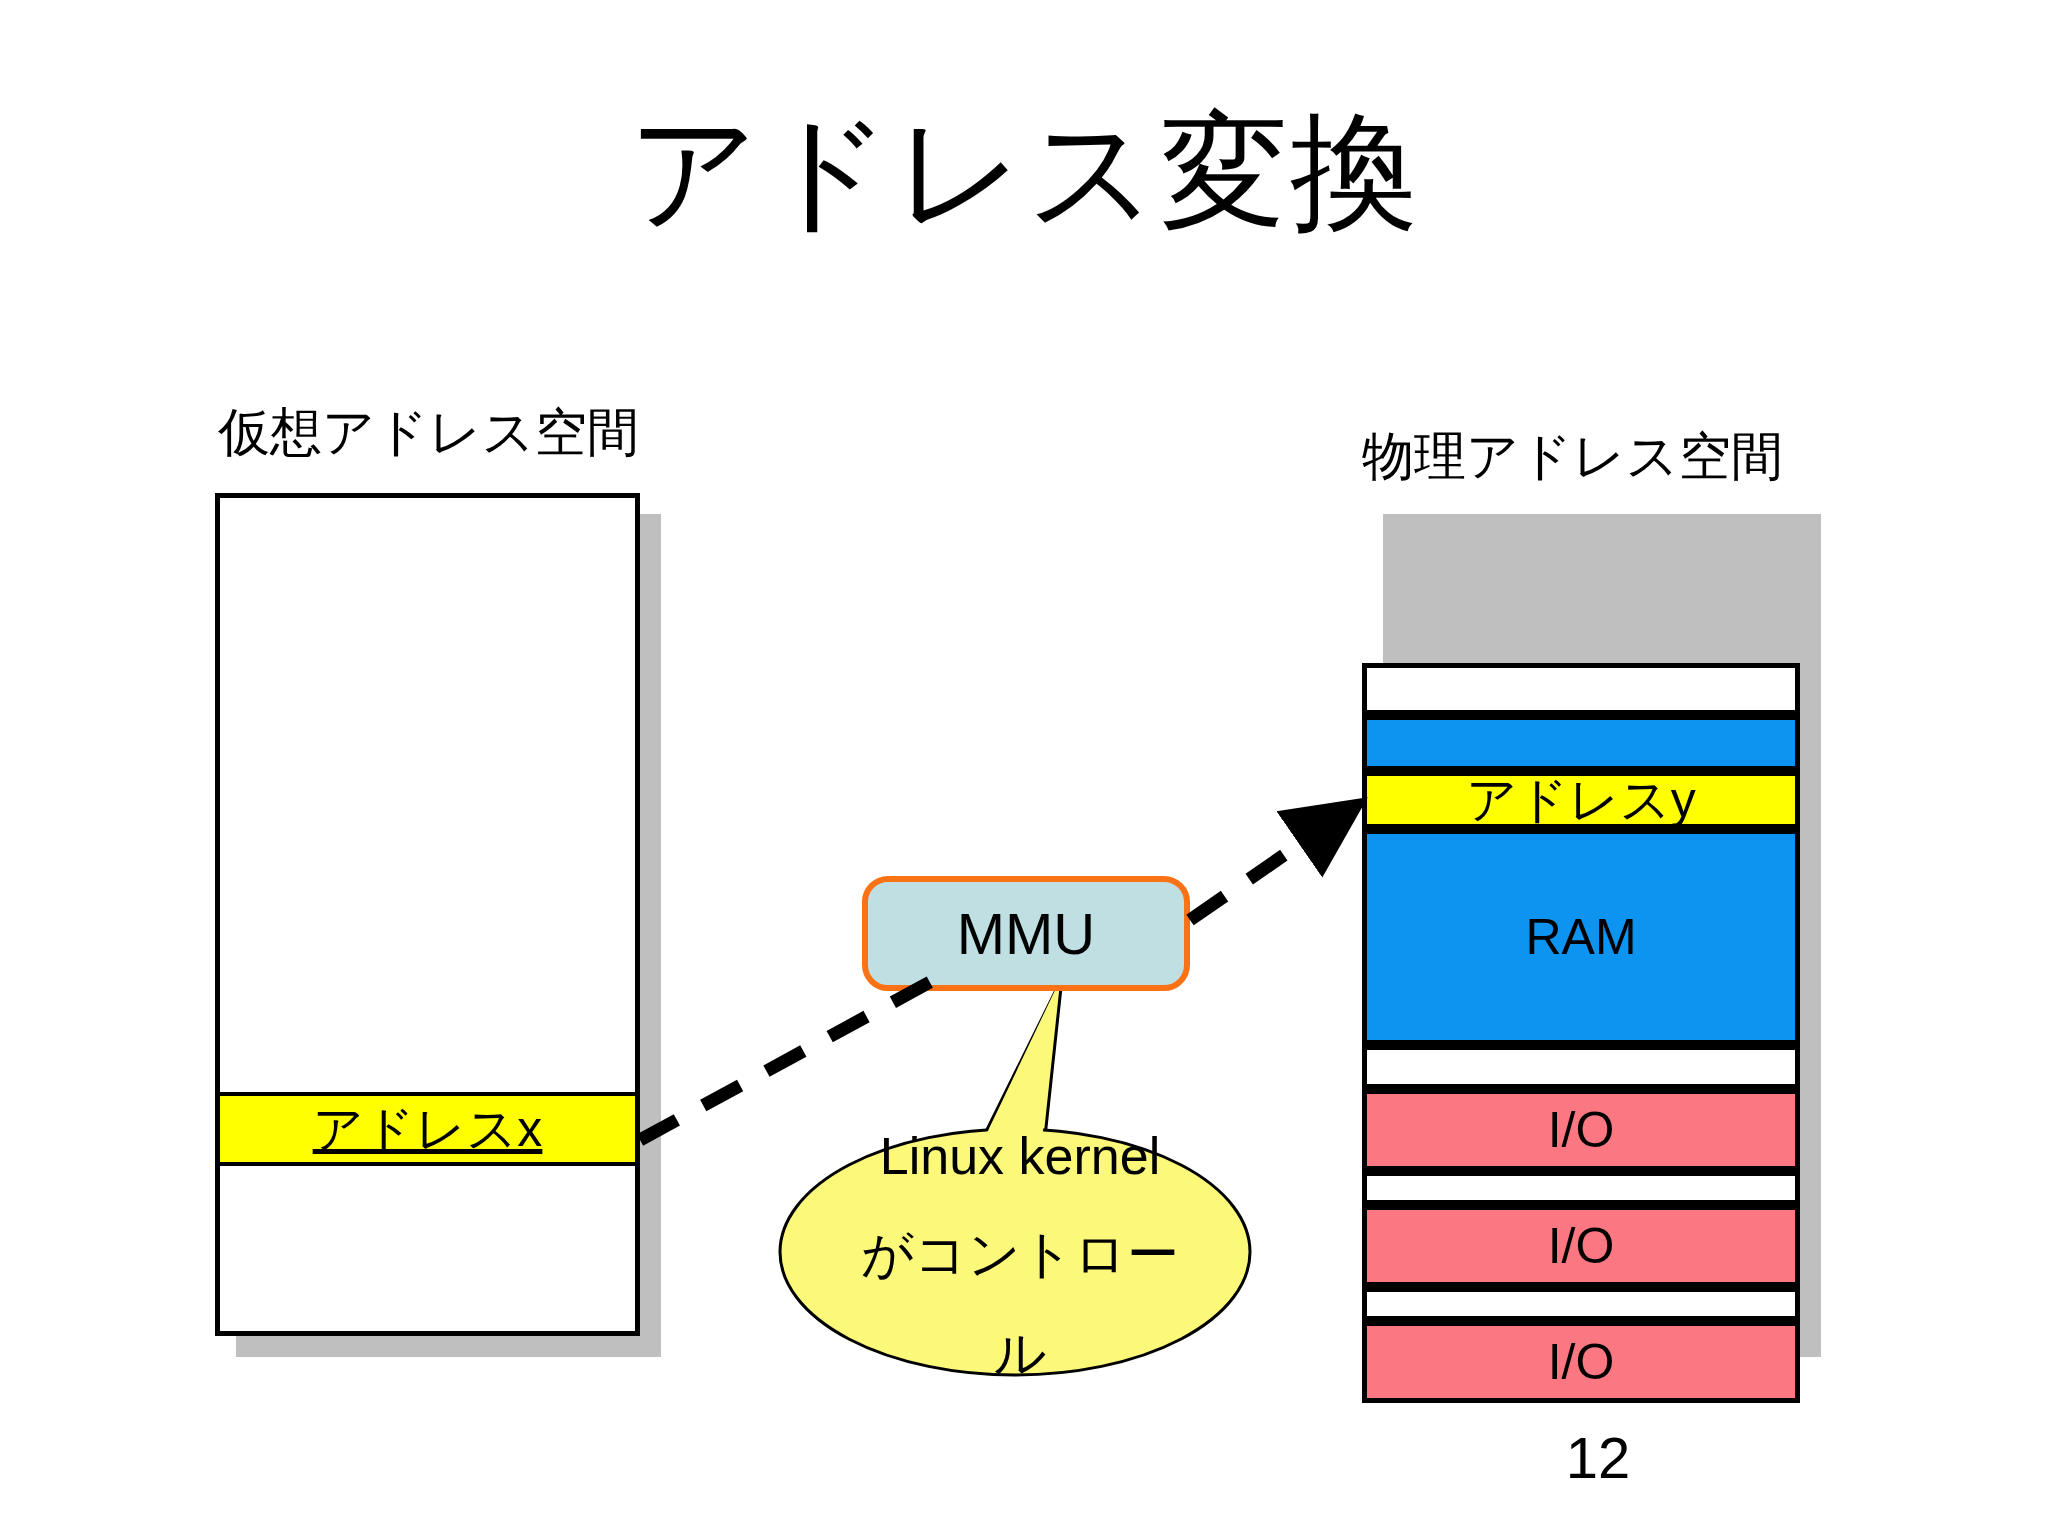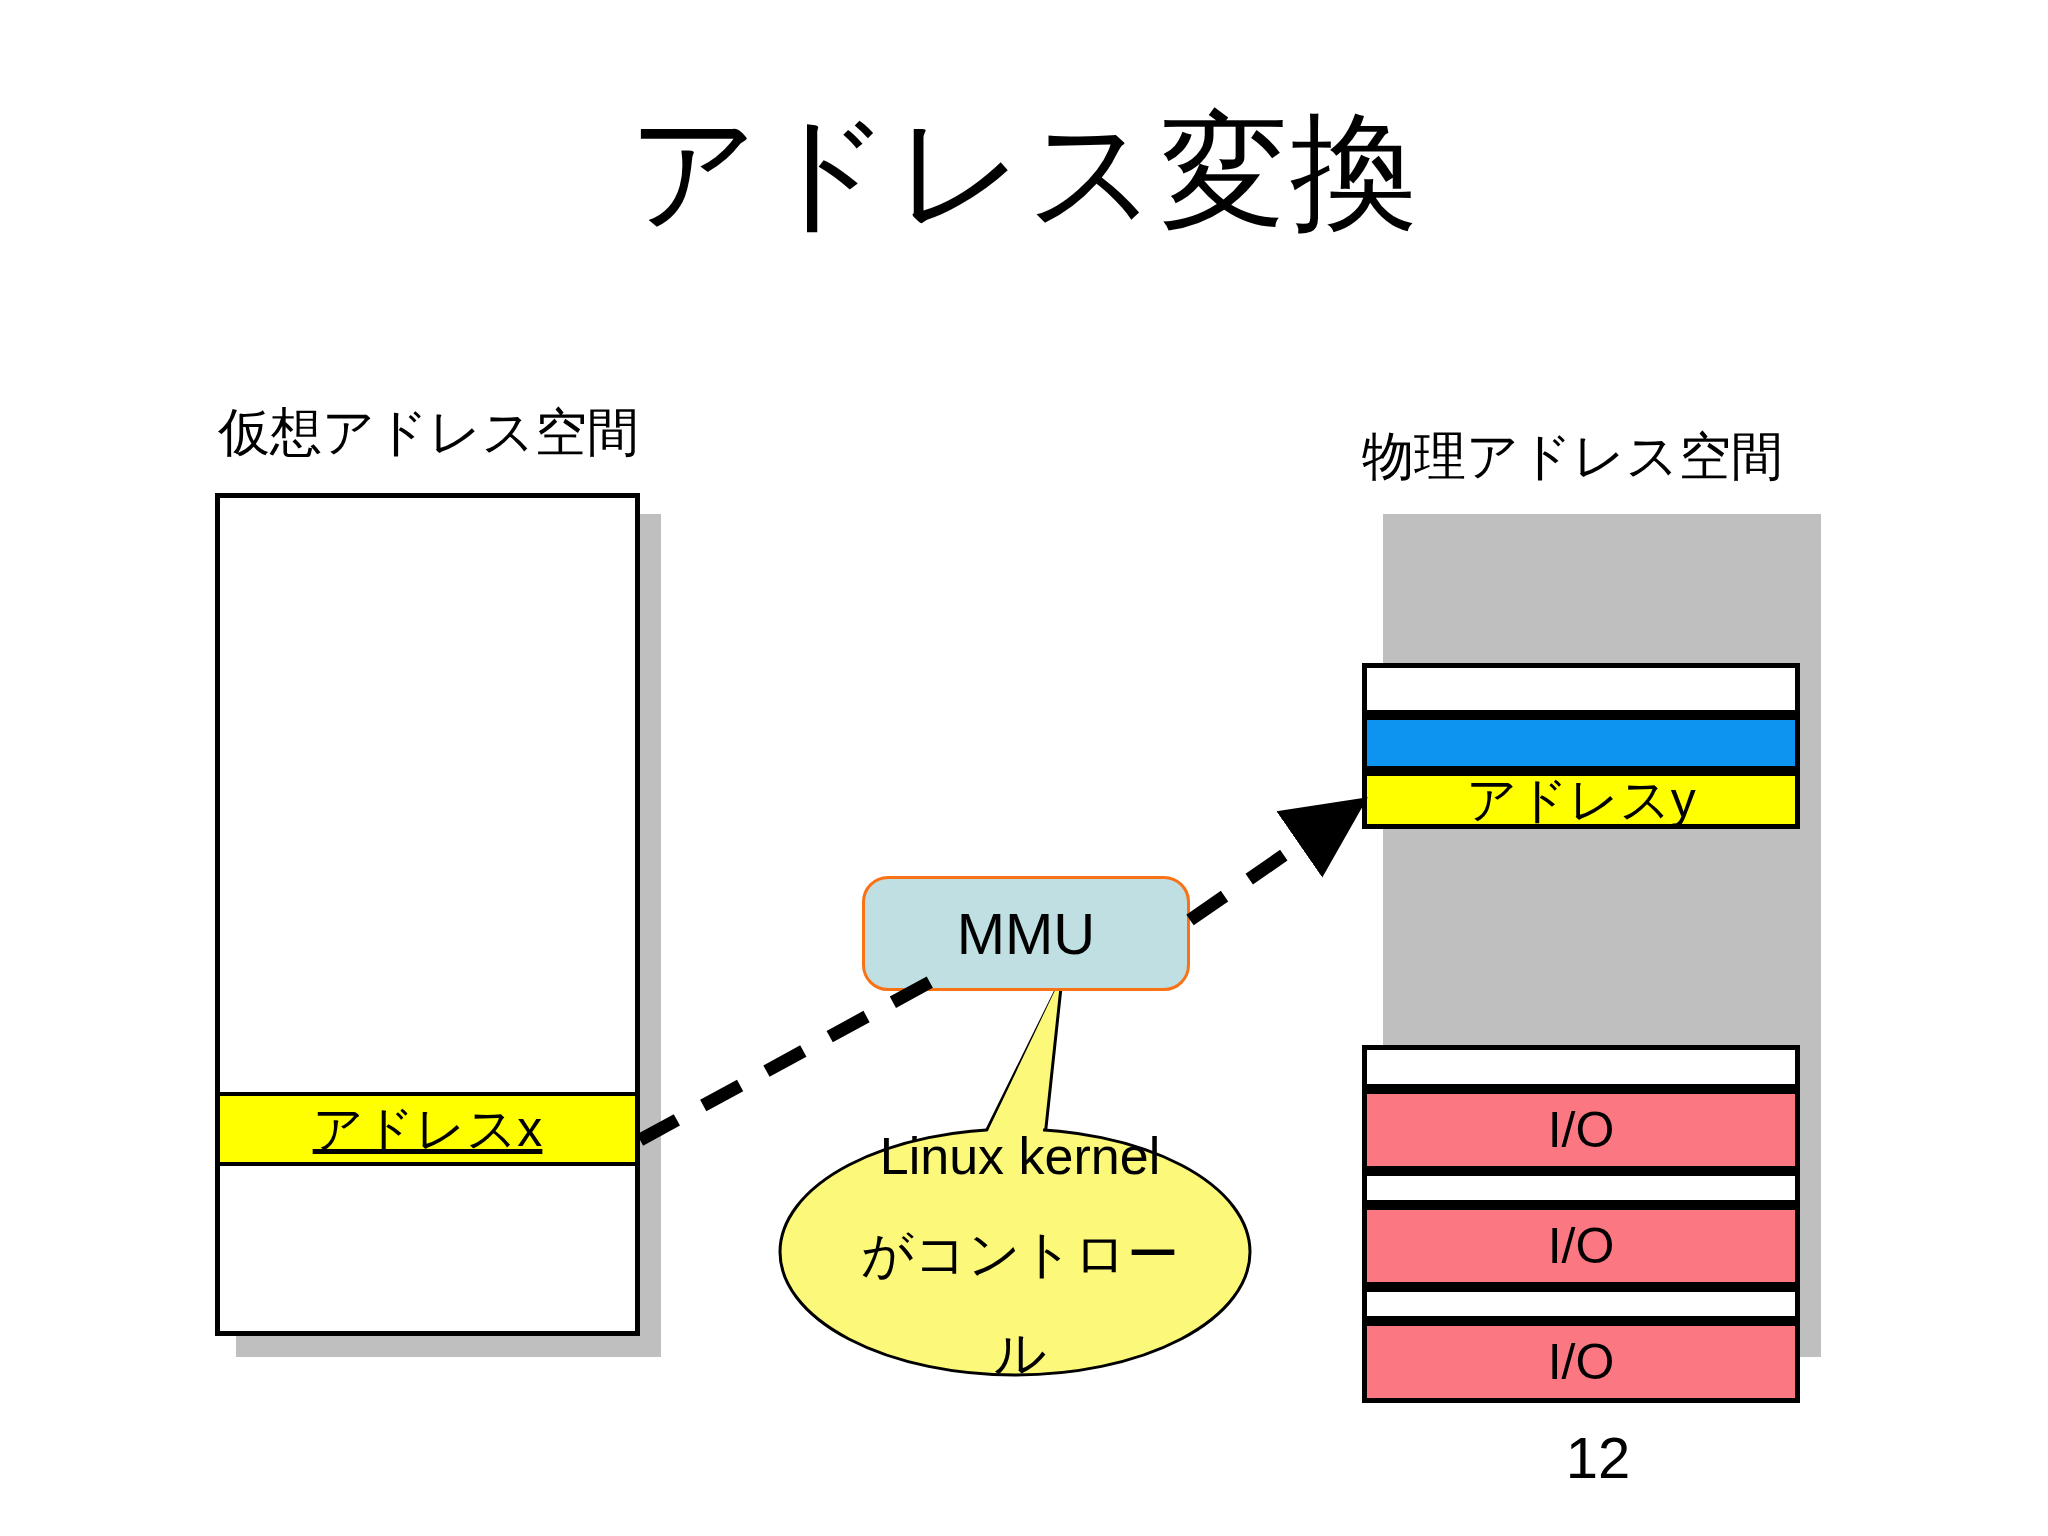--- a/index.html
+++ b/index.html
@@ -91,21 +91,21 @@
     font-size:50px;color:#000;white-space:nowrap;
     z-index:3;
     text-decoration:underline;
   }
 
   
   #mmu-box{
     position:absolute;
     left:862px;top:876px;width:328px;height:115px;
     background:#bfdfe3;
-    border:3px solid #f97316;
+    border:6px solid #f97316;
     border-radius:26px;
     box-sizing:border-box;
     display:flex;align-items:center;justify-content:center;
     font-size:58px;color:#000;
     z-index:6;
     white-space:nowrap;
   }
 
   
   #callout-wrap{position:absolute;left:740px;top:960px;width:560px;height:420px;z-index:4;}
@@ -143,20 +143,23 @@
     </div>
   </div>
 
   <div class="shadow" id="physical-shadow"></div>
   <div class="mem-box" id="physical-space">
 
       <div class="band" style="top: 170px; height: 52px; width: 438px; background: rgb(255, 255, 255);"></div>
       <div class="band" style="top: 222px; height: 56px; width: 438px; background: rgb(13, 147, 240);"></div>
       <div class="band" style="top: 278px; height: 58px; width: 438px; background: rgb(255, 255, 0);">
         <span>アドレスy</span>
+      </div>
+      <div class="band" style="top: 336px; height: 216px; width: 438px; background: rgb(13, 147, 240);">
+        <span>RAM</span>
       </div>
       <div class="band" style="top: 552px; height: 44px; width: 438px; background: rgb(255, 255, 255);"></div>
       <div class="band" style="top: 596px; height: 82px; width: 438px; background: rgb(251, 119, 129);">
         <span>I/O</span>
       </div>
       <div class="band" style="top: 678px; height: 34px; width: 438px; background: rgb(255, 255, 255);"></div>
       <div class="band" style="top: 712px; height: 82px; width: 438px; background: rgb(251, 119, 129);">
         <span>I/O</span>
       </div>
       <div class="band" style="top: 794px; height: 34px; width: 438px; background: rgb(255, 255, 255);"></div>

